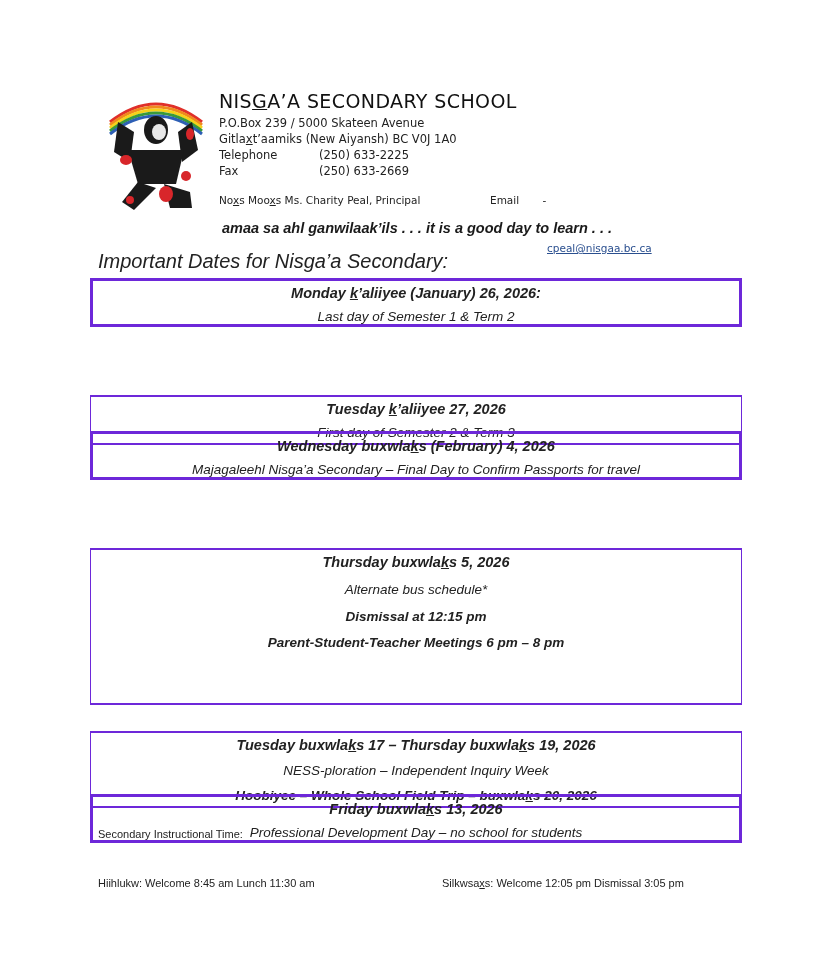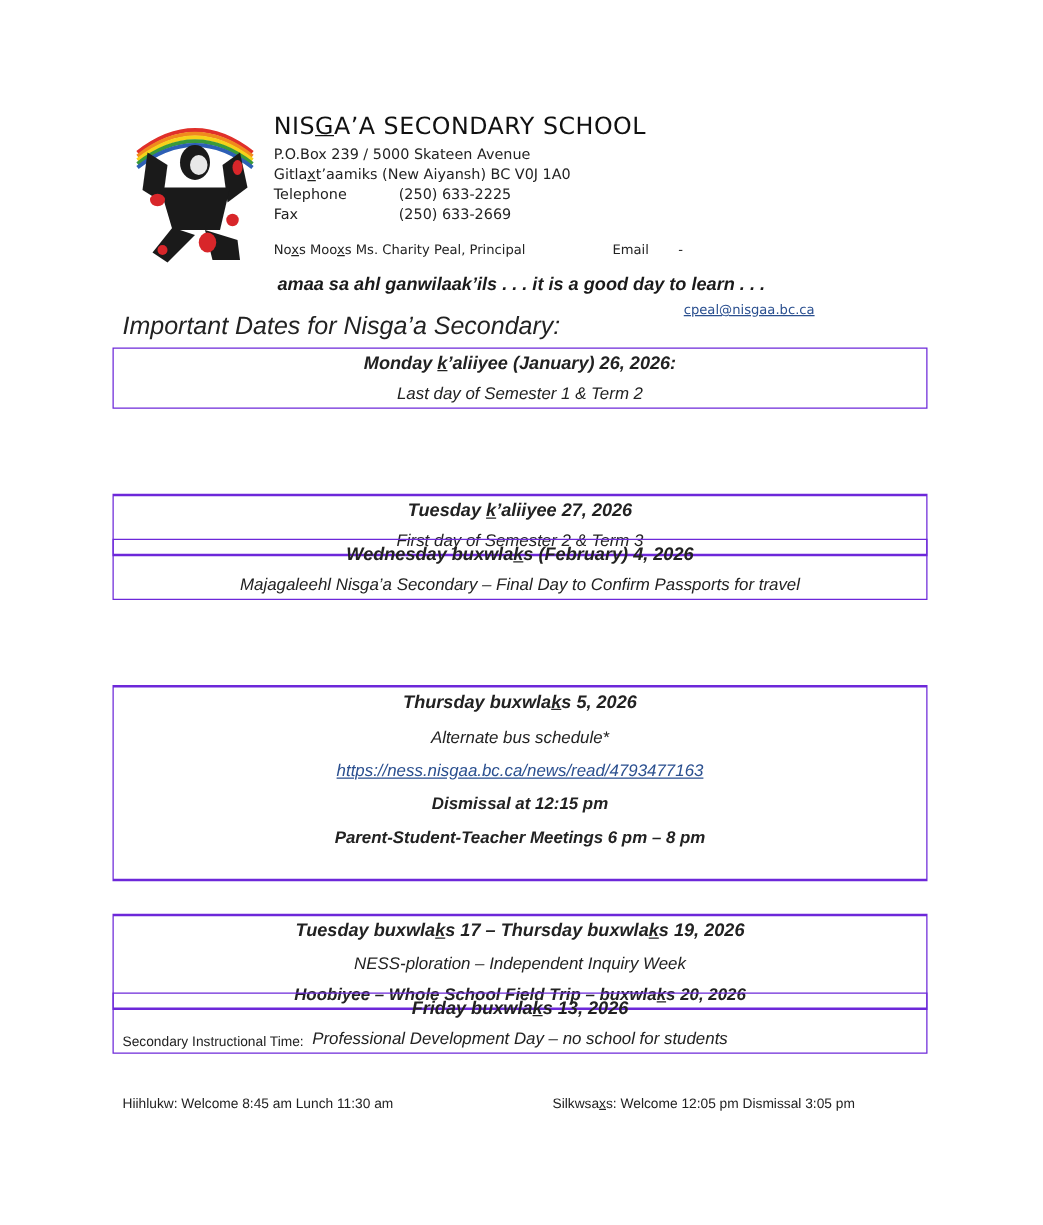--- a/index.html
+++ b/index.html
@@ -17,21 +17,21 @@
   .addr-label { display: inline-block; width: 100px; }
   .principal { left: 219px; top: 194px; font-family: "DejaVu Sans", sans-serif; font-size: 10.5px; color: #222; white-space: nowrap; }
   .email-label { left: 490px; top: 194px; font-family: "DejaVu Sans", sans-serif; font-size: 10.5px; color: #222; white-space: nowrap; }
   .email-link { left: 540px; top: 194px; font-family: "DejaVu Sans", sans-serif; font-size: 10.5px; color: #2a4f8f; text-decoration: underline; white-space: nowrap; margin-top: 48px; }
   u.ul { text-decoration: underline; }
 
   .tagline { left: 0; width: 834px; top: 220px; text-align: center; font-family: "Liberation Sans", sans-serif; font-size: 14.5px; font-weight: bold; font-style: italic; color: #1a1a1a; white-space: nowrap; }
   .intro { left: 98px; top: 250px; font-family: "Liberation Sans", sans-serif; font-style: italic; font-size: 20px; color: #222; }
 
   
-  .box { position: absolute; left: 90px; width: 652px; border: 1px solid #6d28d9; box-sizing: border-box; text-align: center; font-family: "Liberation Sans", sans-serif; }
+  .box { position: absolute; left: 90px; width: 652px; border: 3px solid #6d28d9; box-sizing: border-box; text-align: center; font-family: "Liberation Sans", sans-serif; }
   .box.thick { border-width: 1px 1px 2px 1px; border-top-width: 2px; margin-top: 41px; }
   .box .line { display: block; height: 26.5px; line-height: 26.5px; font-size: 13.5px; font-style: italic; color: #222; white-space: nowrap; }
   .box .line.title { font-weight: bold; font-size: 14.5px; }
   .box .line.strong { font-weight: bold; }
   .box .line.link { color: #2a4f8f; text-decoration: underline; }
   .b1 { top: 278px; height: 49px; }
   .b2 { top: 354px; height: 50px; }
   .b3 { top: 431px; height: 49px; }
   .b4 { top: 507px; height: 157px; }
   .b5 { top: 690px; height: 77px; }
@@ -102,21 +102,20 @@
 </div>
 
 <div class="box b3">
   <span class="line title"><span>Wednesday buxwla</span><u>k</u><span>s (February) 4, 2026</span></span>
   <span class="line">Majagaleehl Nisga’a Secondary – Final Day to Confirm Passports for travel</span>
 </div>
 
 <div class="box b4 thick">
   <span class="line title"><span>Thursday buxwla</span><u>k</u><span>s 5, 2026</span></span>
   <span class="line">Alternate bus schedule*</span>
-  <a class="line link">https://ness.nisgaa.bc.ca/news/read/4793477163</a>
   <span class="line strong">Dismissal at 12:15 pm</span>
   <span class="line strong">Parent-Student-Teacher Meetings 6 pm – 8 pm</span>
 </div>
 
 <div class="box b5 thick">
   <span class="line title"><span>Tuesday buxwla</span><u>k</u><span>s 17 – Thursday buxwla</span><u>k</u><span>s 19, 2026</span></span>
   <span class="line">NESS-ploration – Independent Inquiry Week</span>
   <span class="line strong"><span>Hoobiyee – Whole School Field Trip – buxwla</span><u>k</u><span>s 20, 2026</span></span>
 </div>
 

